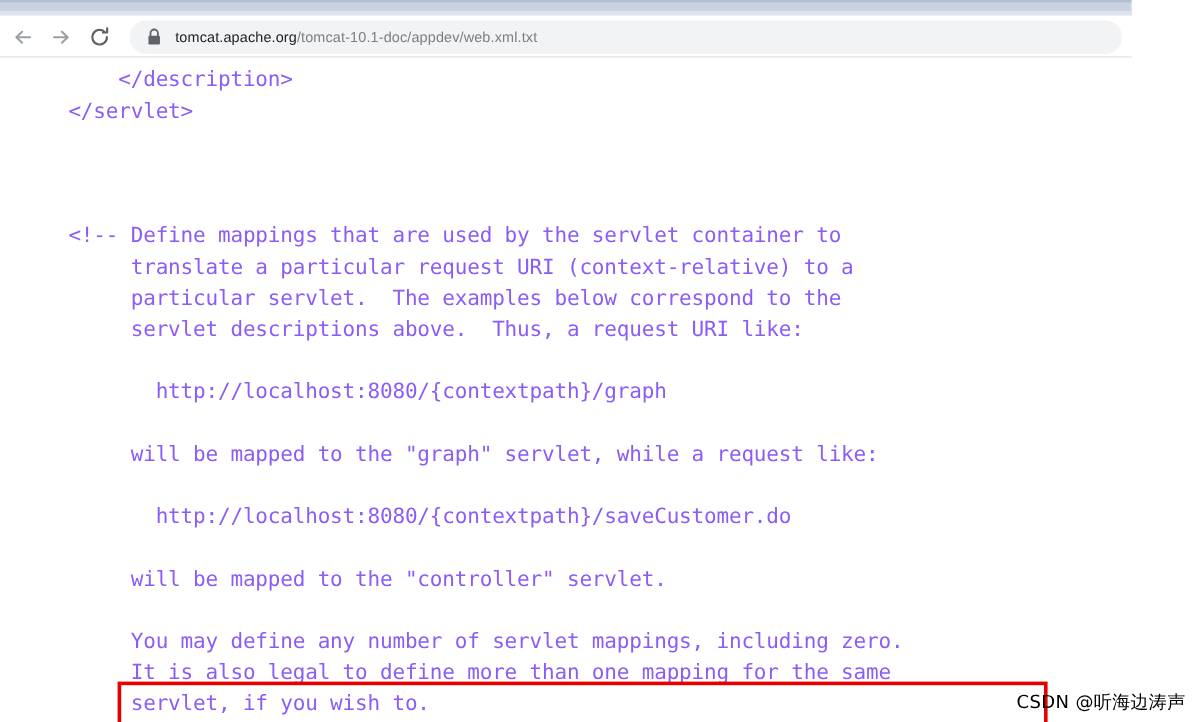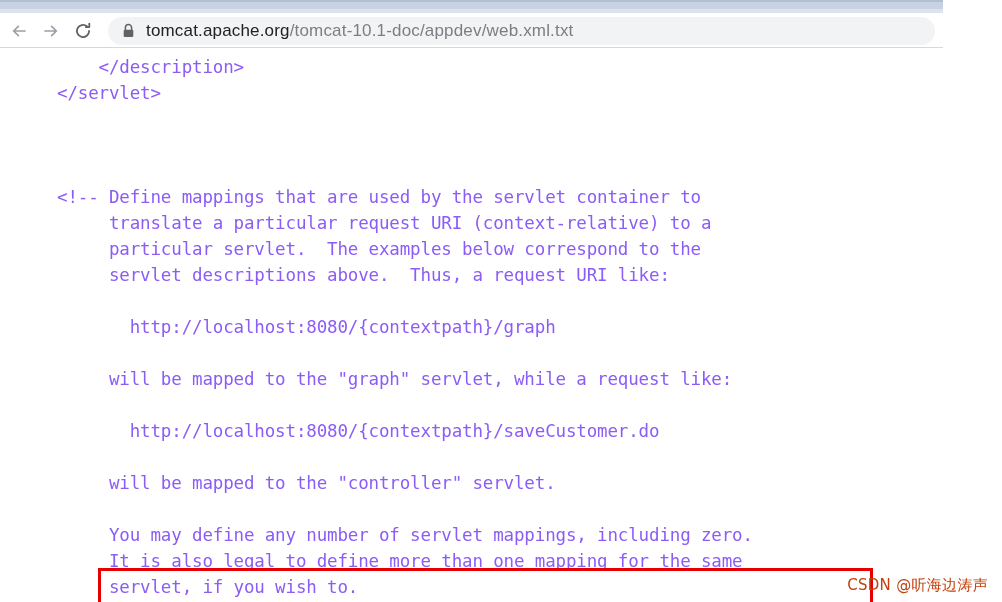--- a/index.html
+++ b/index.html
@@ -79,21 +79,21 @@
   .lock-icon {
     width: 13px;
     height: 16px;
     margin-right: 11px;
     flex: 0 0 auto;
     display: flex;
     align-items: center;
   }
   .url-text {
     font-family: "Liberation Sans", sans-serif;
-    font-size: 17px;
+    font-size: 12px;
     color: #202124;
     white-space: nowrap;
     letter-spacing: 0.01em;
   }
   .url-path { color: #7b7f83; }
 
   
   .doc {
     position: absolute;
     top: 48px;
@@ -137,21 +137,21 @@
     pointer-events: none;
   }
 
   
   .watermark {
     position: absolute;
     right: 14px;
     bottom: 7px;
     font-family: "DejaVu Sans", "Liberation Sans", sans-serif;
     font-size: 15px;
-    color: #c2410c;
+    color: #000000;
     white-space: nowrap;
     letter-spacing: 0.3px;
   }
 </style>
 </head>
 <body>
 
 <div class="browser-chrome">
 
   <div class="tabstrip">

